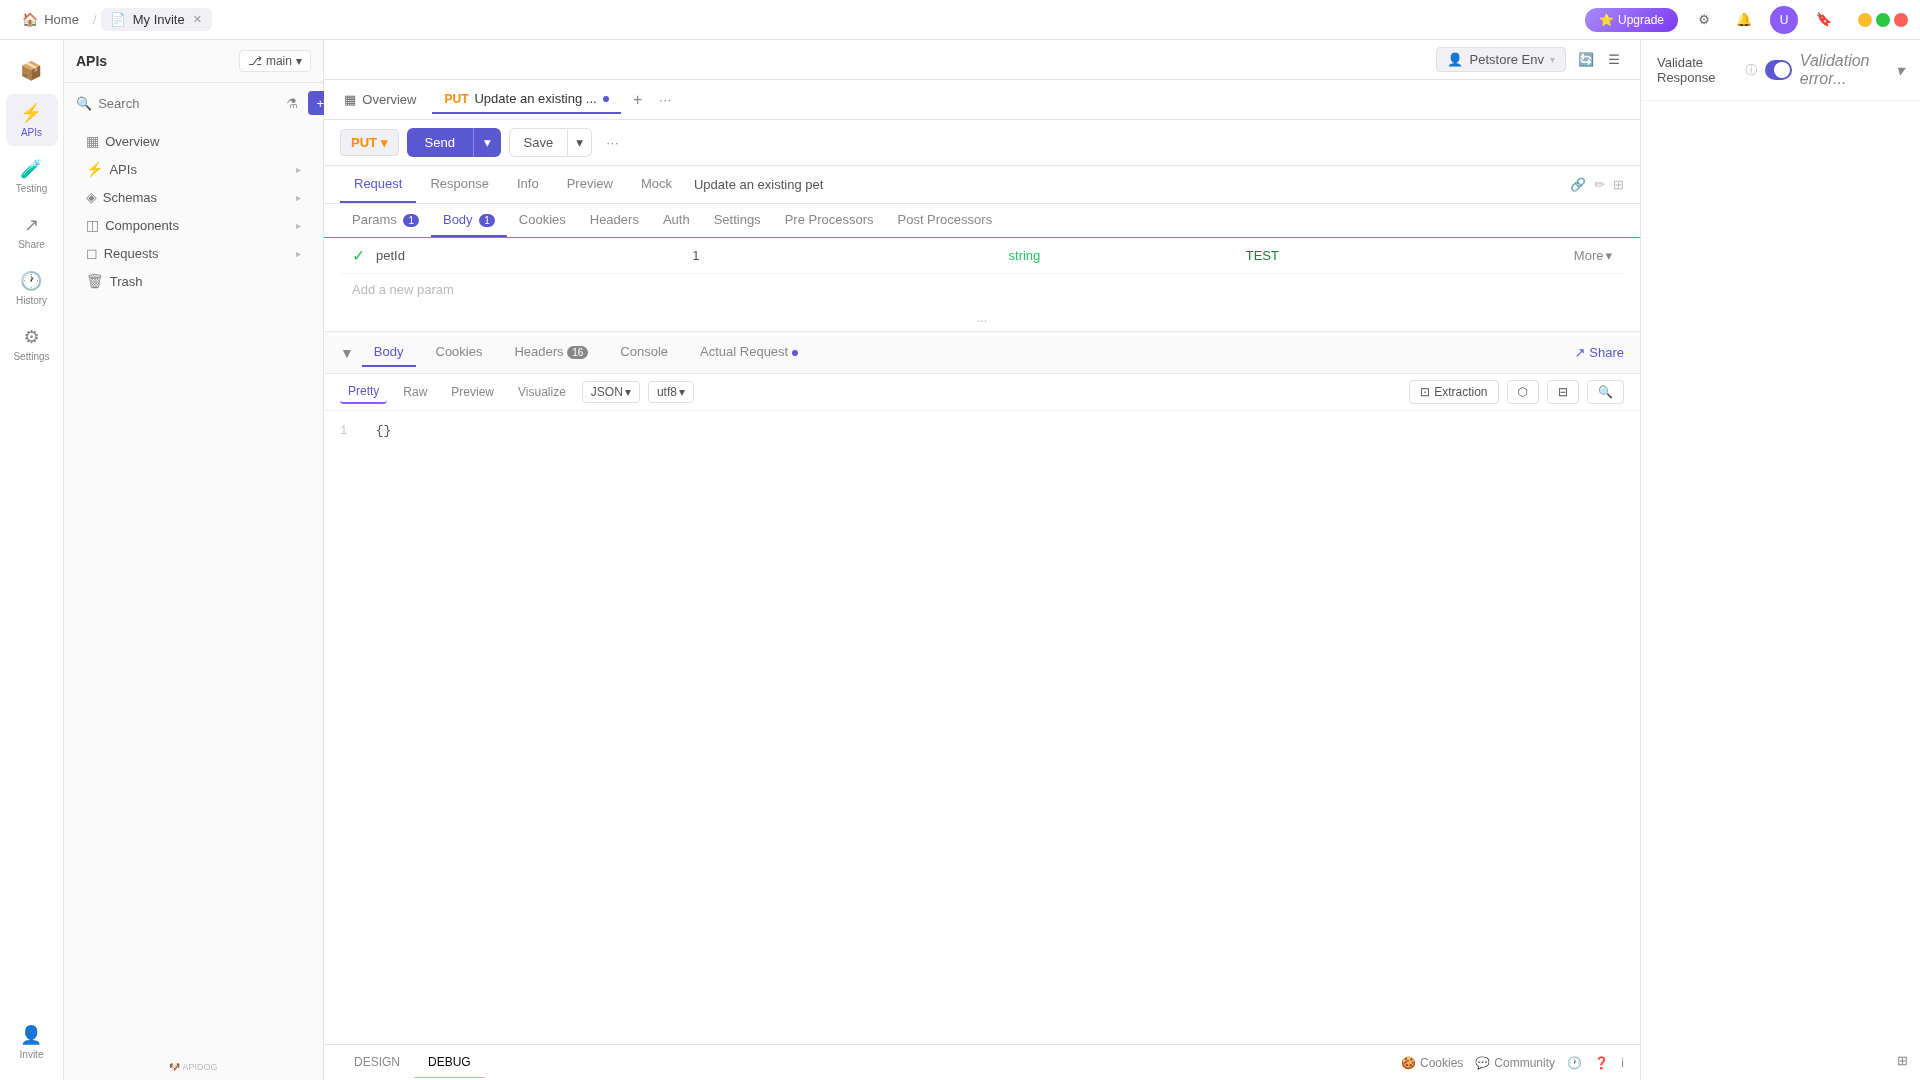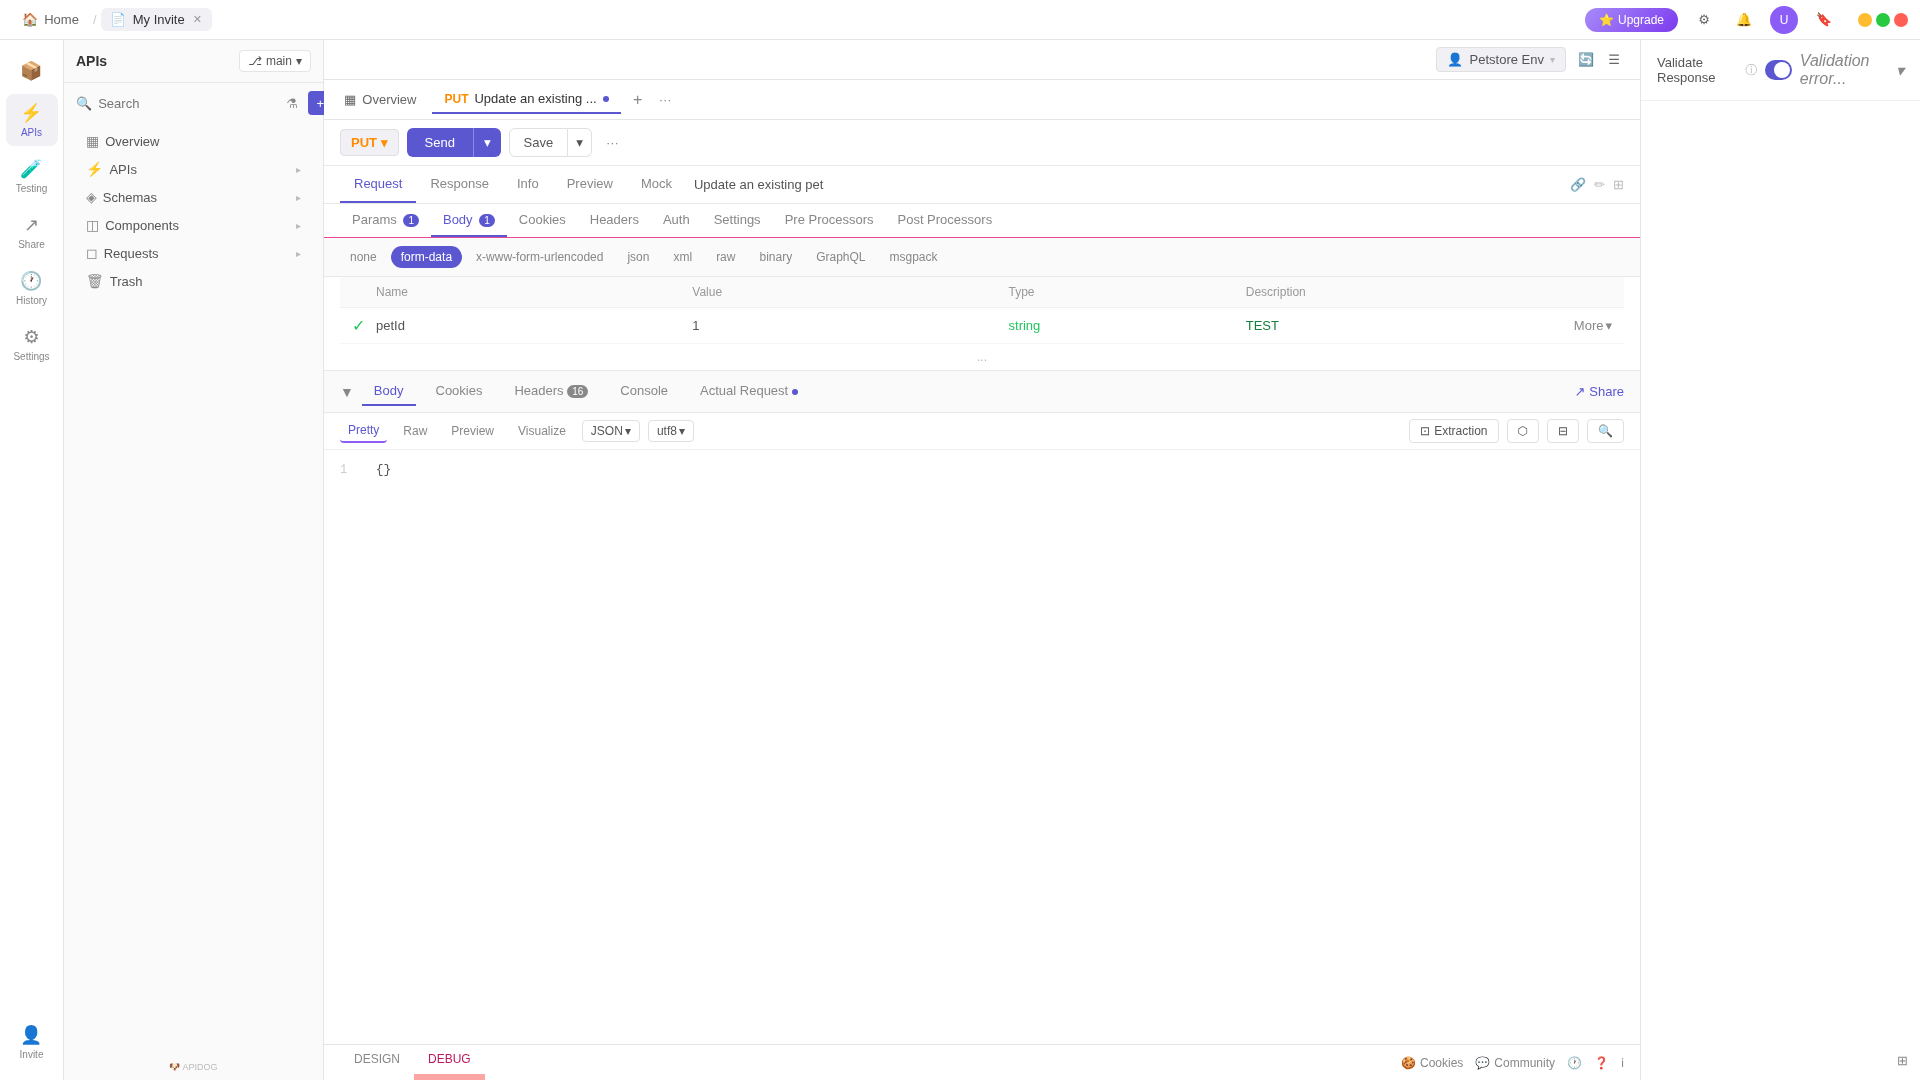--- a/index.html
+++ b/index.html
@@ -137,21 +137,21 @@
 
     .status-row { display: flex; align-items: center; gap: 16px; padding: 12px 16px; }
     .status-code { font-size: 16px; font-weight: 600; color: #ef4444; }
     .status-time { font-size: 13px; color: #888; }
     .status-size { font-size: 13px; color: #888; }
 
     
     .bottom-bar { height: 36px; background: #fff; border-top: 1px solid #e5e5e5; display: flex; align-items: center; padding: 0 16px; gap: 16px; }
     .design-debug-tabs { display: flex; gap: 0; }
     .dd-tab { padding: 8px 14px; font-size: 12px; color: #888; cursor: pointer; }
-    .dd-tab.active { color: #be185d; border-bottom: 8px solid #fca5a5; }
+    .dd-tab.active { color: #000000; border-bottom: 1px solid #fca5a5; }
     .bottom-spacer { flex: 1; }
     .bottom-actions { display: flex; align-items: center; gap: 12px; }
     .bottom-action { display: flex; align-items: center; gap: 4px; font-size: 12px; color: #888; cursor: pointer; }
 
     
     .section-divider { text-align: center; padding: 6px; color: #bbb; font-size: 12px; cursor: pointer; }
 
     scrollbar-width: thin;
   </style>
 </head>
@@ -337,53 +337,35 @@
         Body <span class="badge">1</span>
       </div>
       <div class="body-tab">Cookies</div>
       <div class="body-tab">Headers</div>
       <div class="body-tab">Auth</div>
       <div class="body-tab">Settings</div>
       <div class="body-tab">Pre Processors</div>
       <div class="body-tab">Post Processors</div>
     </div>
 
-    <div class="format-tabs">
-      <div class="format-tab">none</div>
-      <div class="format-tab active">form-data</div>
-      <div class="format-tab">x-www-form-urlencoded</div>
-      <div class="format-tab">json</div>
-      <div class="format-tab">xml</div>
-      <div class="format-tab">raw</div>
-      <div class="format-tab">binary</div>
-      <div class="format-tab">GraphQL</div>
-      <div class="format-tab">msgpack</div>
-    </div>
 
     <div class="params-table">
-      <div class="table-header">
-        <div class="col-check"></div>
-        <div class="col-name">Name</div>
-        <div class="col-value">Value</div>
-        <div class="col-type">Type</div>
-        <div class="col-desc">Description</div>
-        <div class="col-more"></div>
-      </div>
       <div class="table-row">
         <div class="col-check">
           <span style="color:#22c55e;font-size:16px;">✓</span>
         </div>
         <div class="param-name">petId</div>
         <div class="param-value">1</div>
         <div class="param-type">string</div>
         <div class="param-desc">TEST</div>
         <div class="param-more">
           More <span>▾</span>
         </div>
       </div>
+      <div class="add-param">Add a new param</div>
     </div>
 
     <div class="section-divider">...</div>
 
     <div class="response-section" style="flex:1;display:flex;flex-direction:column;">
 
       <div class="response-header">
         <div class="collapse-btn">▼</div>
         <div class="response-tab active">Body</div>
         <div class="response-tab">Cookies</div>

